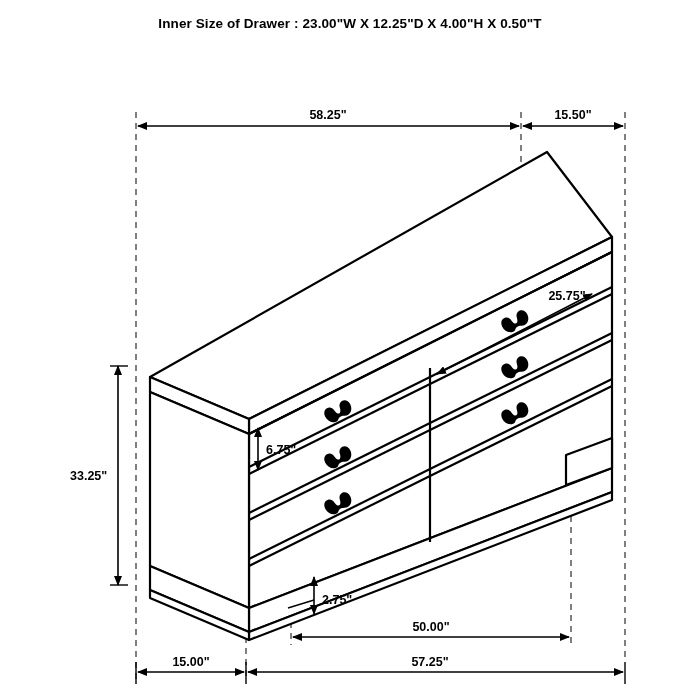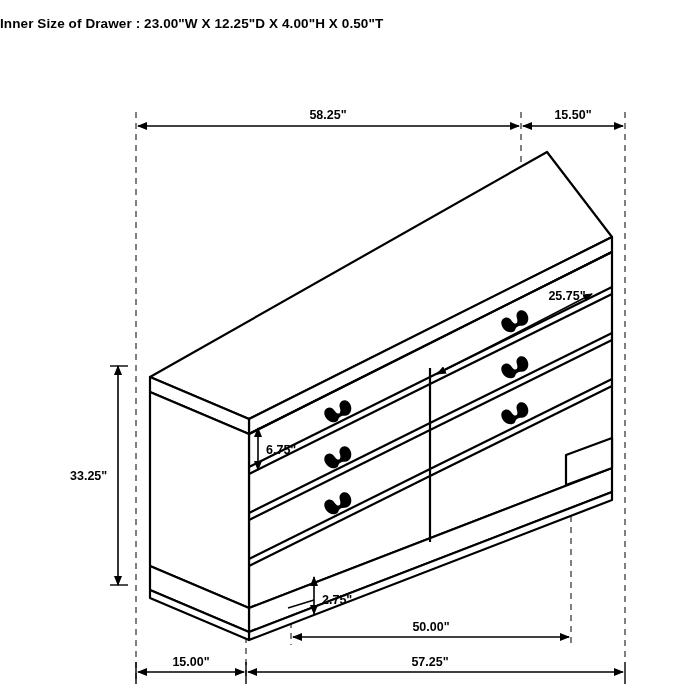--- a/index.html
+++ b/index.html
@@ -18,20 +18,21 @@
   #stage {
     position: relative;
     width: 700px;
     height: 700px;
   }
   .title {
     position: absolute;
     top: 16px;
     left: 0;
     width: 700px;
+    text-align: center;
     font-size: 13.5px;
     font-weight: bold;
     letter-spacing: 0.1px;
   }
   svg.diagram {
     position: absolute;
     top: 0;
     left: 0;
   }
   .dimlabel {

